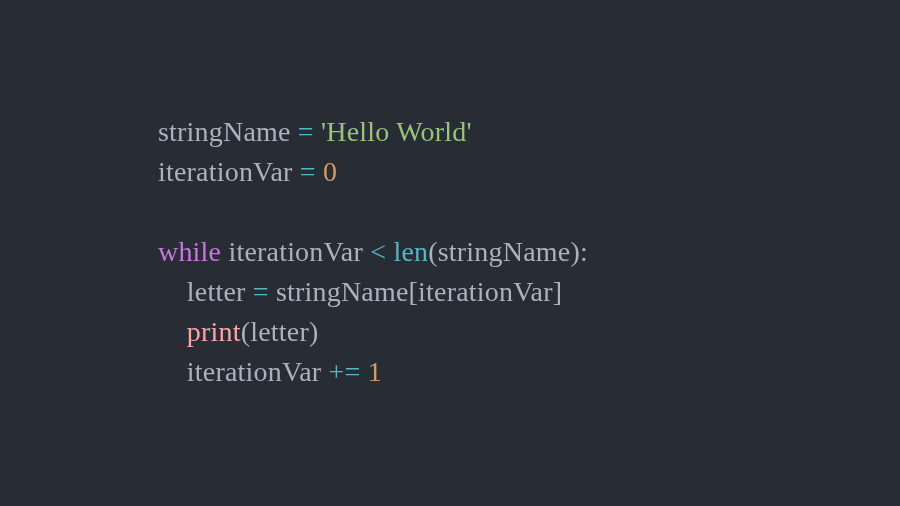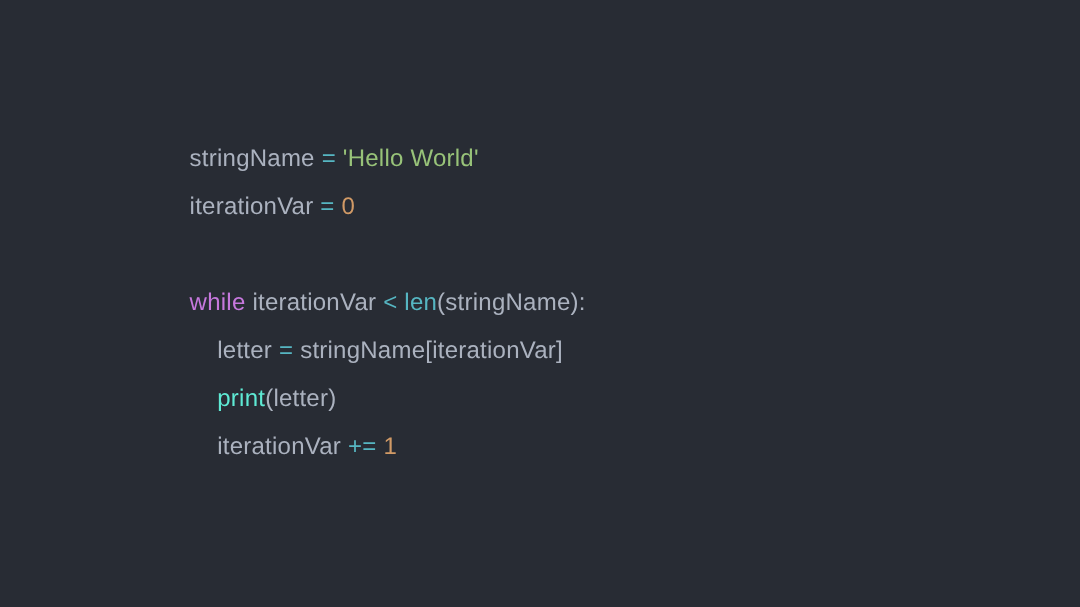--- a/index.html
+++ b/index.html
@@ -7,32 +7,32 @@
     padding: 0;
     width: 900px;
     height: 506px;
     background: #282c34;
     overflow: hidden;
   }
   .code-block {
     position: absolute;
     left: 158px;
     top: 112px;
-    font-family: Liberation Sans, sans-serif;
-    font-size: 20px;
+    font-family: Liberation Serif, serif;
+    font-size: 28px;
     line-height: 40px;
     white-space: pre;
     color: #abb2bf;
     letter-spacing: 0.2px;
   }
   .tok-var     { color: #abb2bf; }
   .tok-punct   { color: #abb2bf; }
   .tok-op      { color: #56b6c2; }
   .tok-str     { color: #98c379; }
   .tok-num     { color: #d19a66; }
   .tok-kw      { color: #c678dd; }
   .tok-builtin { color: #56b6c2; margin-top: 20px; }
-  .tok-func    { color: #5eead4; }
+  .tok-func    { color: #fca5a5; }
 </style>
 </head>
 <body>
 
 <div class="code-block" id="code-block"><div><span class="tok-var">stringName</span><span class="tok-punct"> </span><span class="tok-op">=</span><span class="tok-punct"> </span><span class="tok-str">'Hello World'</span></div><div><span class="tok-var">iterationVar</span><span class="tok-punct"> </span><span class="tok-op">=</span><span class="tok-punct"> </span><span class="tok-num">0</span></div><div>&nbsp;</div><div><span class="tok-kw">while</span><span class="tok-punct"> </span><span class="tok-var">iterationVar</span><span class="tok-punct"> </span><span class="tok-op">&lt;</span><span class="tok-punct"> </span><span class="tok-builtin">len</span><span class="tok-punct">(</span><span class="tok-var">stringName</span><span class="tok-punct">)</span><span class="tok-punct">:</span></div><div><span class="tok-punct">    </span><span class="tok-var">letter</span><span class="tok-punct"> </span><span class="tok-op">=</span><span class="tok-punct"> </span><span class="tok-var">stringName</span><span class="tok-punct">[</span><span class="tok-var">iterationVar</span><span class="tok-punct">]</span></div><div><span class="tok-punct">    </span><span class="tok-func">print</span><span class="tok-punct">(</span><span class="tok-var">letter</span><span class="tok-punct">)</span></div><div><span class="tok-punct">    </span><span class="tok-var">iterationVar</span><span class="tok-punct"> </span><span class="tok-op">+=</span><span class="tok-punct"> </span><span class="tok-num">1</span></div></div>
 
 </body></html>

